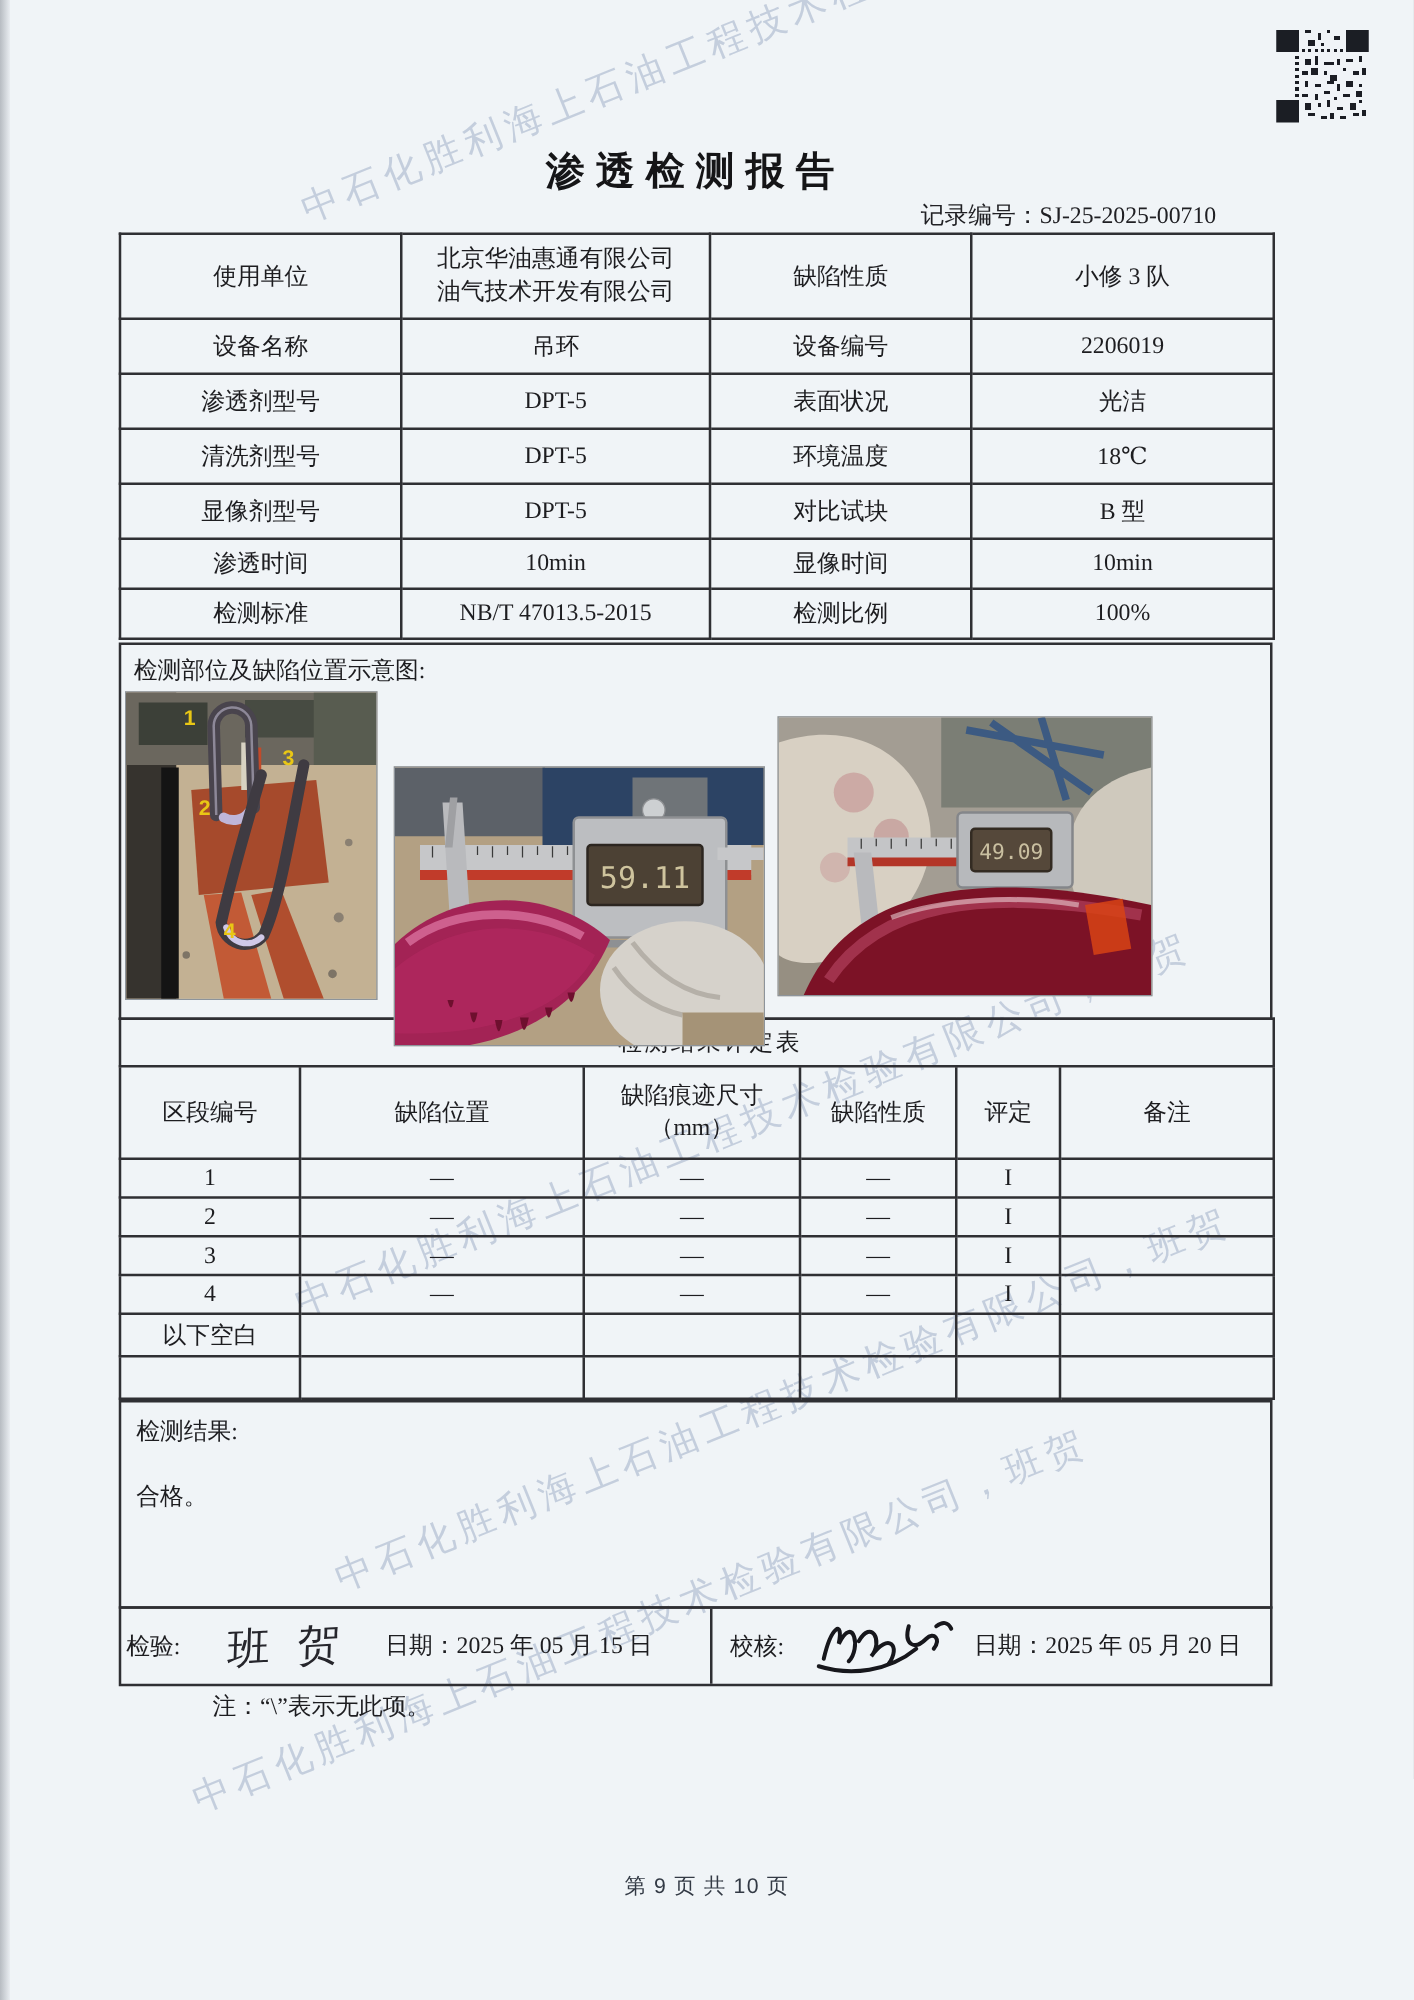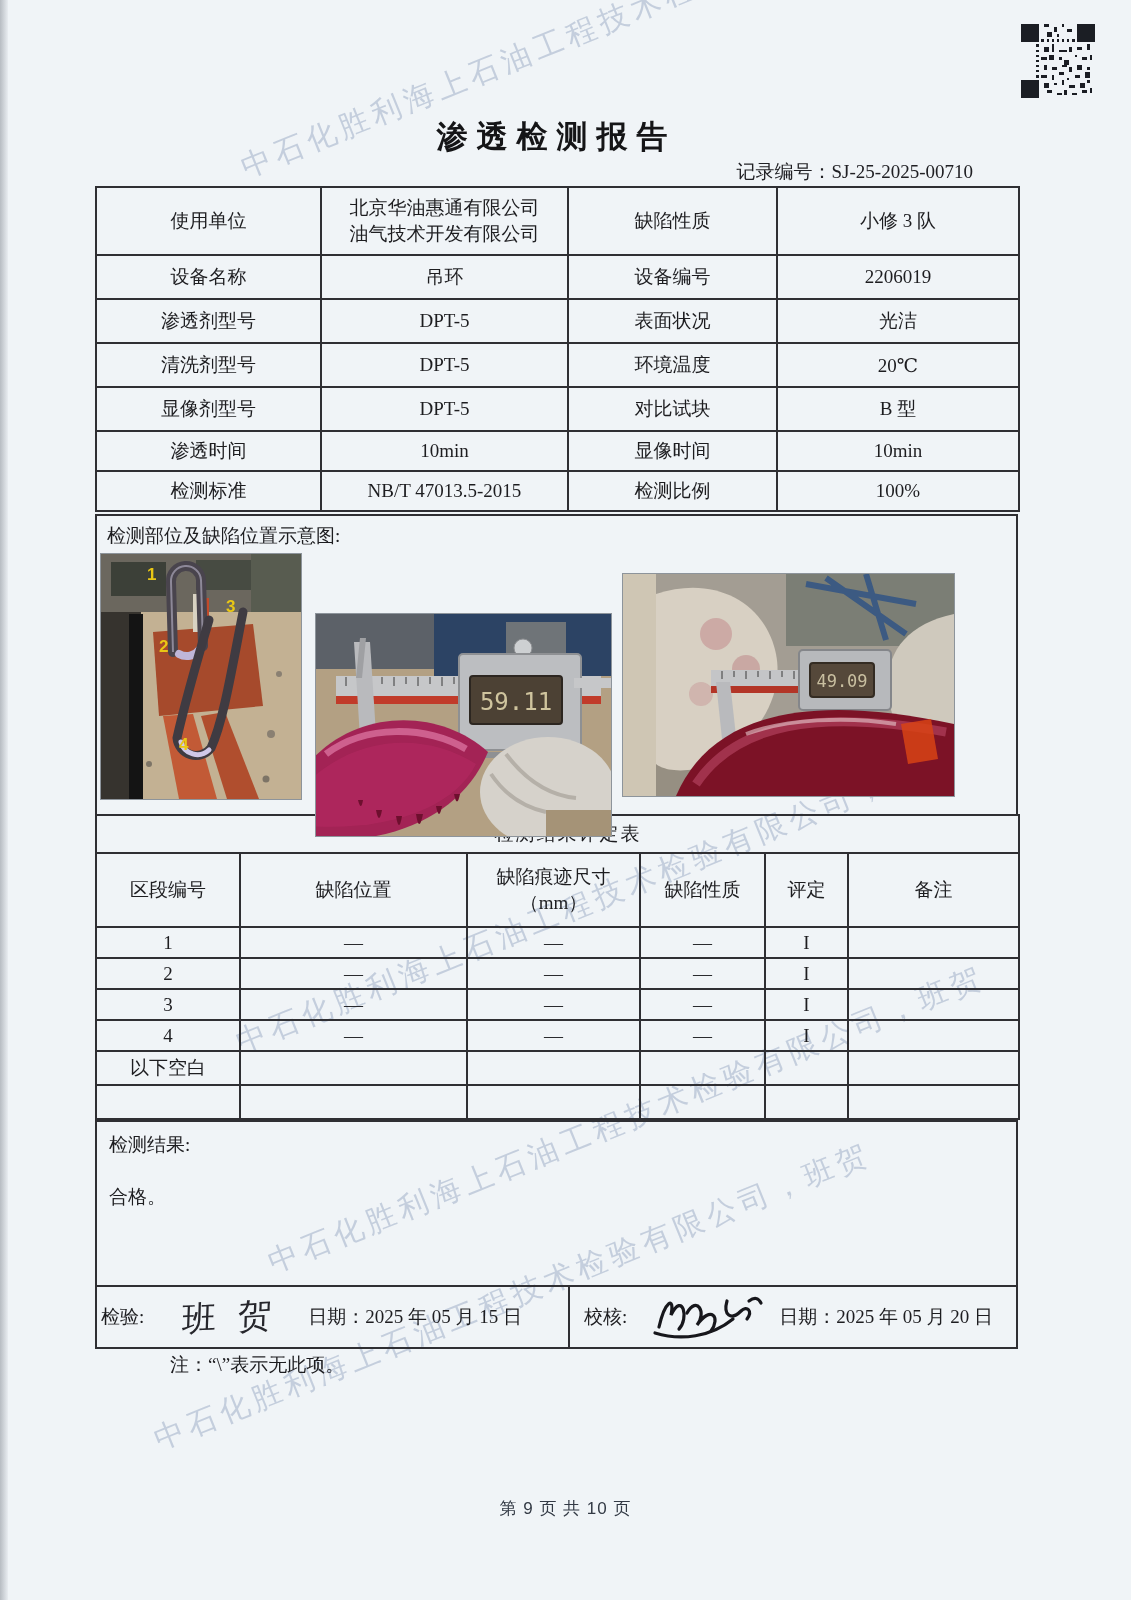--- a/index.html
+++ b/index.html
@@ -156,21 +156,21 @@
     <tr style="height:44px">
       <td>渗透剂型号</td>
       <td>DPT-5</td>
       <td>表面状况</td>
       <td>光洁</td>
     </tr>
     <tr style="height:44px">
       <td>清洗剂型号</td>
       <td>DPT-5</td>
       <td>环境温度</td>
-      <td>20℃</td>
+      <td>18℃</td>
     </tr>
     <tr style="height:44px">
       <td>显像剂型号</td>
       <td>DPT-5</td>
       <td>对比试块</td>
       <td>B 型</td>
     </tr>
     <tr style="height:40px">
       <td>渗透时间</td>
       <td>10min</td>
@@ -261,21 +261,21 @@
           <path d="M120,192 q3,16 6,0 z"></path>
           <path d="M138,180 q3,15 6,0 z"></path>
           <path d="M42,186 q3,12 5,0 z"></path>
       </g>
       <ellipse cx="232" cy="178" rx="68" ry="55" fill="#d6d2cb"></ellipse>
       <path d="M175,160 q20,30 55,38 M190,140 q30,40 70,44" stroke="#b5b0a8" stroke-width="4" fill="none"></path>
       <rect x="230" y="196" width="65" height="26" fill="#a59377"></rect>
     </svg>
   </div>
 
-  <div class="photo" style="left:622px;top:573px;padding-left:33px;">
+  <div class="photo" style="left:622px;top:573px;">
     <svg width="298" height="222" viewBox="0 0 298 222">
       <rect width="298" height="222" fill="#a39d93"></rect>
       <rect x="130" y="0" width="168" height="72" fill="#7b7e75"></rect>
       <path d="M150,10 L260,30 M170,4 L250,60 M210,0 L230,66" stroke="#3c5a82" stroke-width="6" fill="none"></path>
       <rect x="0" y="150" width="298" height="72" fill="#968f82"></rect>
       <path d="M0,20 C60,0 110,30 120,80 C130,130 90,180 40,195 C10,200 0,190 0,190 Z" fill="#d8d0c3"></path>
       <circle cx="60" cy="60" r="16" fill="#c79a99" opacity="0.7"></circle>
       <circle cx="90" cy="95" r="14" fill="#c08e8e" opacity="0.6"></circle>
       <circle cx="45" cy="120" r="12" fill="#c79a99" opacity="0.5"></circle>
       <path d="M298,40 C250,50 228,80 232,120 C236,160 265,190 298,192 Z" fill="#cfc9bd"></path>

